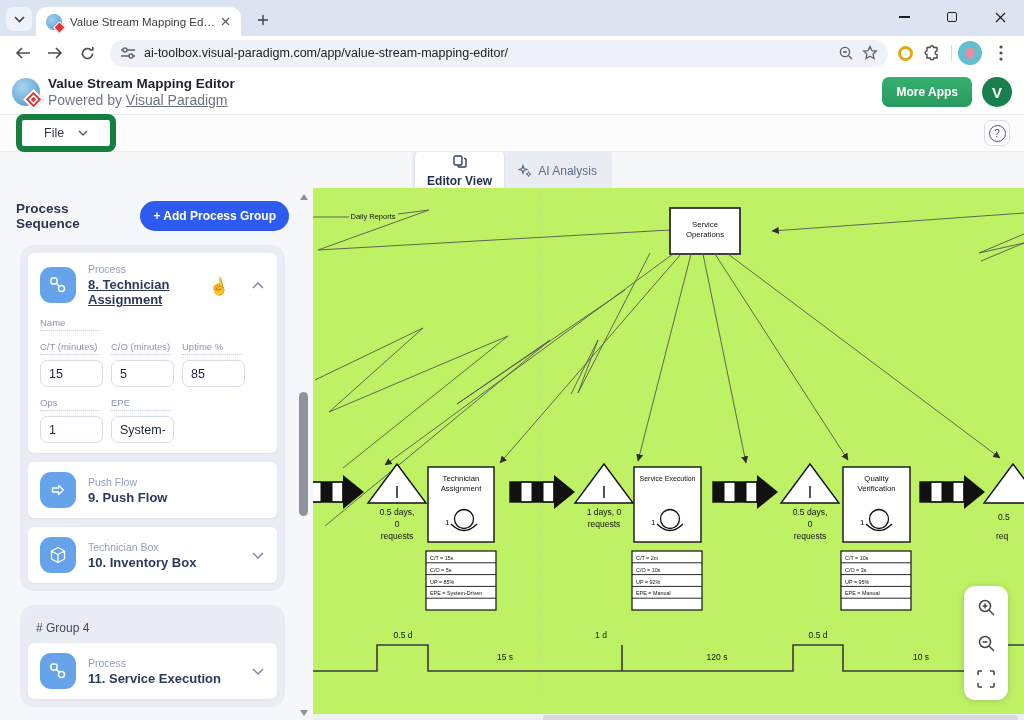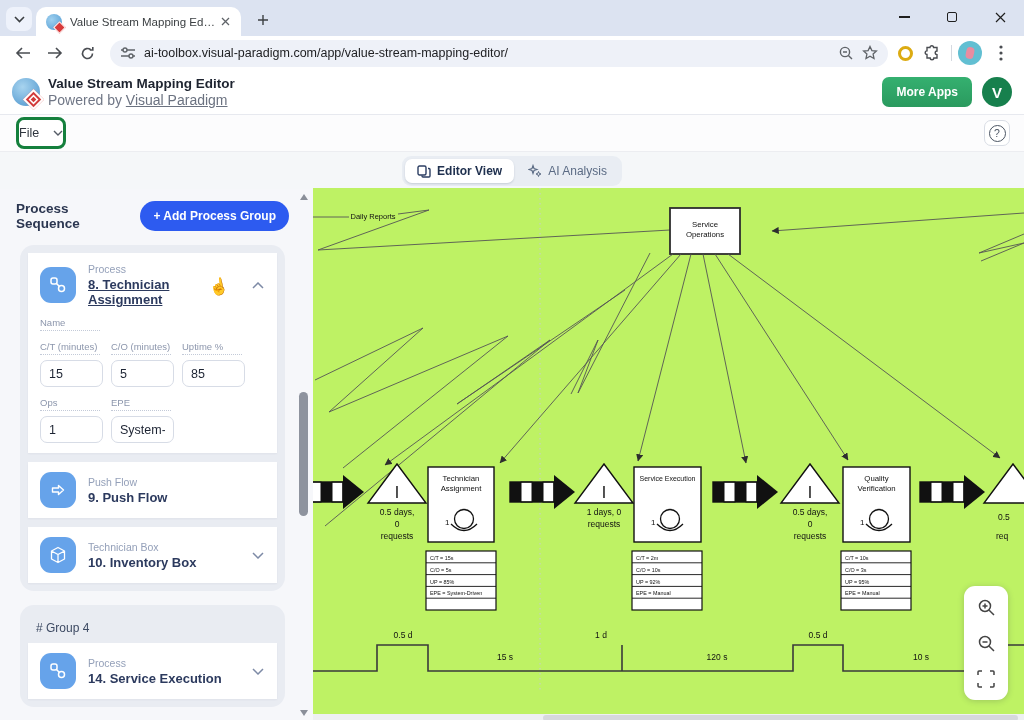--- a/index.html
+++ b/index.html
@@ -36,38 +36,38 @@
   .logo i { position:absolute; right:-1px; bottom:-1px; width:15px; height:15px; background:#d23a3a; transform:rotate(45deg); border:2px solid #fff; box-shadow:inset 0 0 0 2px #d23a3a, inset 0 0 0 3.5px #fff; }
   .app-title { font-size:13.5px; font-weight:bold; color:#1e2430; line-height:1.25; }
   .powered { font-size:14px; color:#707786; }
   .powered a { color:#6b7280; text-decoration:underline; }
   .spacer { flex:1; }
   .more-apps { background:linear-gradient(180deg,#35b070,#2a9a5e); color:#fff; font-size:12px; font-weight:bold; border:none; border-radius:7px; padding:8px 14px; margin-right:10px; }
   .v-avatar { width:30px; height:30px; border-radius:50%; background:#17804d; color:#fff; font-weight:bold; font-size:15px; display:flex; align-items:center; justify-content:center; }
 
   
   .menubar { height:37px; background:#fcfcfd; border-bottom:1px solid #ecedf1; display:flex; align-items:center; padding:0 16px; position:relative; }
-  .file-btn { display:flex; align-items:center; gap:14px; background:#fff; border:3px solid #15803d; border-radius:8px; padding:6px 0; font-size:12.5px; color:#30363f; }
+  .file-btn { display:flex; align-items:center; gap:14px; background:#fff; border:6px solid #15803d; border-radius:8px; padding:6px 22px; font-size:12.5px; color:#30363f; }
   .help-btn { position:absolute; right:14px; width:26px; height:26px; border:1px solid #d9dde5; border-radius:7px; background:#fff; display:flex; align-items:center; justify-content:center; }
   .help-q { width:17px; height:17px; border:1.3px solid #4b5563; border-radius:50%; font-size:10.5px; color:#4b5563; display:flex; align-items:center; justify-content:center; }
 
   
   .viewbar { height:38px; background:#f5f7f9; display:flex; align-items:center; justify-content:center; }
   .seg { background:#e9edf3; border-radius:9px; padding:3px; display:flex; gap:2px; }
   .seg-btn { display:flex; align-items:center; gap:6px; font-size:12px; padding:5px 12px; border-radius:7px; color:#5b6b84; }
-  .seg-btn.active { background:#fff; color:#20314f; font-weight:bold; box-shadow:0 1px 2px rgba(40,60,90,.18); }
+  .seg-btn.active { background:#fff; color:#20314f; font-weight:bold; box-shadow:0 1px 2px rgba(40,60,90,.18);flex-direction:column; }
 
   
   .main { display:flex; height:530px; position:relative;align-items:center; }
   .sidebar { width:313px; background:#f6f7fa; position:relative; overflow:hidden; flex:0 0 313px; }
   .sb-head { display:flex; align-items:center; padding:12px 24px 10px 16px; gap:10px; }
   .sb-title { font-size:13.5px; font-weight:bold; color:#2b3650; flex:1; }
   .add-btn { background:#2d5bf0; color:#fff; font-size:12px; font-weight:bold; border:none; border-radius:15px; padding:8px 13px; white-space:nowrap; }
   .panel { background:#e9ecf2; border-radius:14px; margin:0 28px 14px 20px; padding:8px; }
-  .card { background:#fff; border-radius:0; padding:10px 12px; margin-bottom:9px; box-shadow:0 1px 2px rgba(30,40,70,.05); }
+  .card { background:#fff; border-radius:6px; padding:10px 12px; margin-bottom:9px; box-shadow:0 1px 2px rgba(30,40,70,.05); }
   .card:last-child { margin-bottom:0; }
   .card-head { display:flex; align-items:center; gap:12px; }
   .sq-icon { width:36px; height:36px; border-radius:11px; background:#66a3ea; display:flex; align-items:center; justify-content:center; flex:0 0 36px; }
   .card-type { font-size:10.5px; color:#94a0b9; margin-bottom:2px; }
   .card-title { font-size:13px; font-weight:bold; color:#2c3a5e; }
   .card-title.link { text-decoration:underline; }
   .card-txt { flex:1; min-width:0; }
   .chev { margin-left:auto; flex:0 0 14px; }
   .form { padding-top:10px; }
   .flabel { font-size:9.5px; color:#8c96ac; border-bottom:1px dotted #c3cad8; padding-bottom:2px; margin-bottom:5px; display:block; width:fit-content; min-width:60px; }
@@ -308,21 +308,21 @@
           <div class="card-head">
             <span class="sq-icon">
               <svg width="18" height="18" viewBox="0 0 18 18">
                   <rect x="2" y="2" width="6" height="6" rx="2" stroke="#fff" stroke-width="1.5" fill="none"></rect>
                   <circle cx="12.5" cy="12.5" r="3" stroke="#fff" stroke-width="1.5" fill="none"></circle>
                   <path d="M7 7 L10.5 10.5" stroke="#fff" stroke-width="1.5"></path>
                 </svg>
             </span>
             <span class="card-txt">
               <div class="card-type">Process</div>
-              <div class="card-title">14. Service Execution</div>
+              <div class="card-title">11. Service Execution</div>
             </span>
             <svg class="chev" width="12" height="7" viewBox="0 0 12 7">
                 <path d="M1 1 L6 6 L11 1" stroke="#7d8aa6" stroke-width="1.5" fill="none"></path>
               </svg>
           </div>
         </div>
 
       </div>
 
       <div class="sb-scroll">

